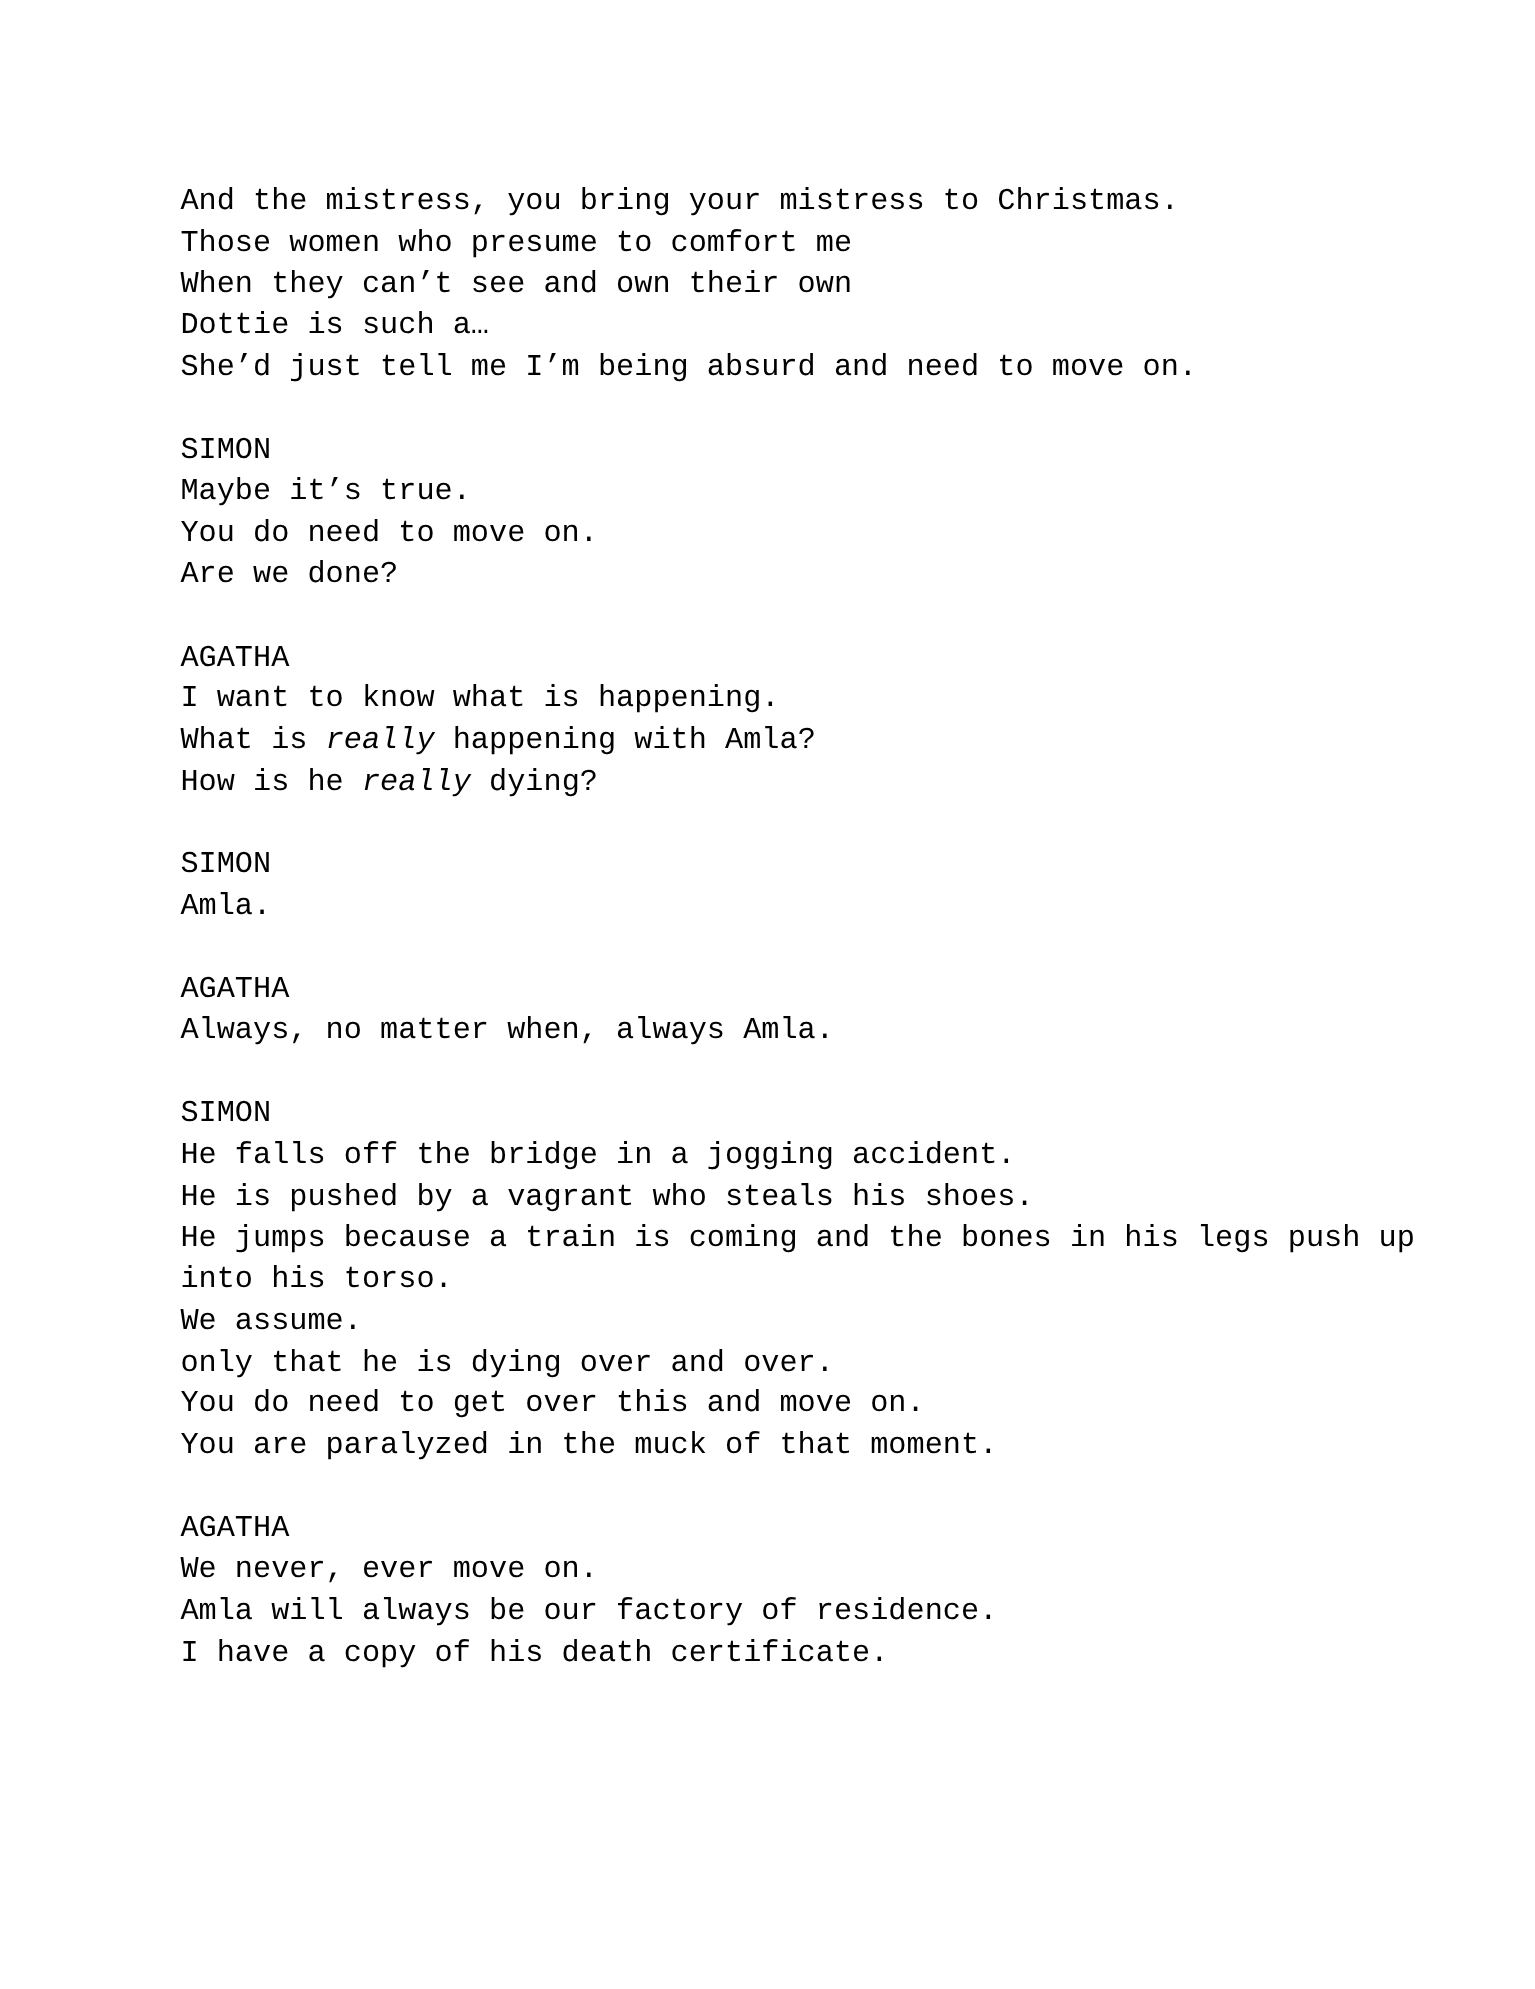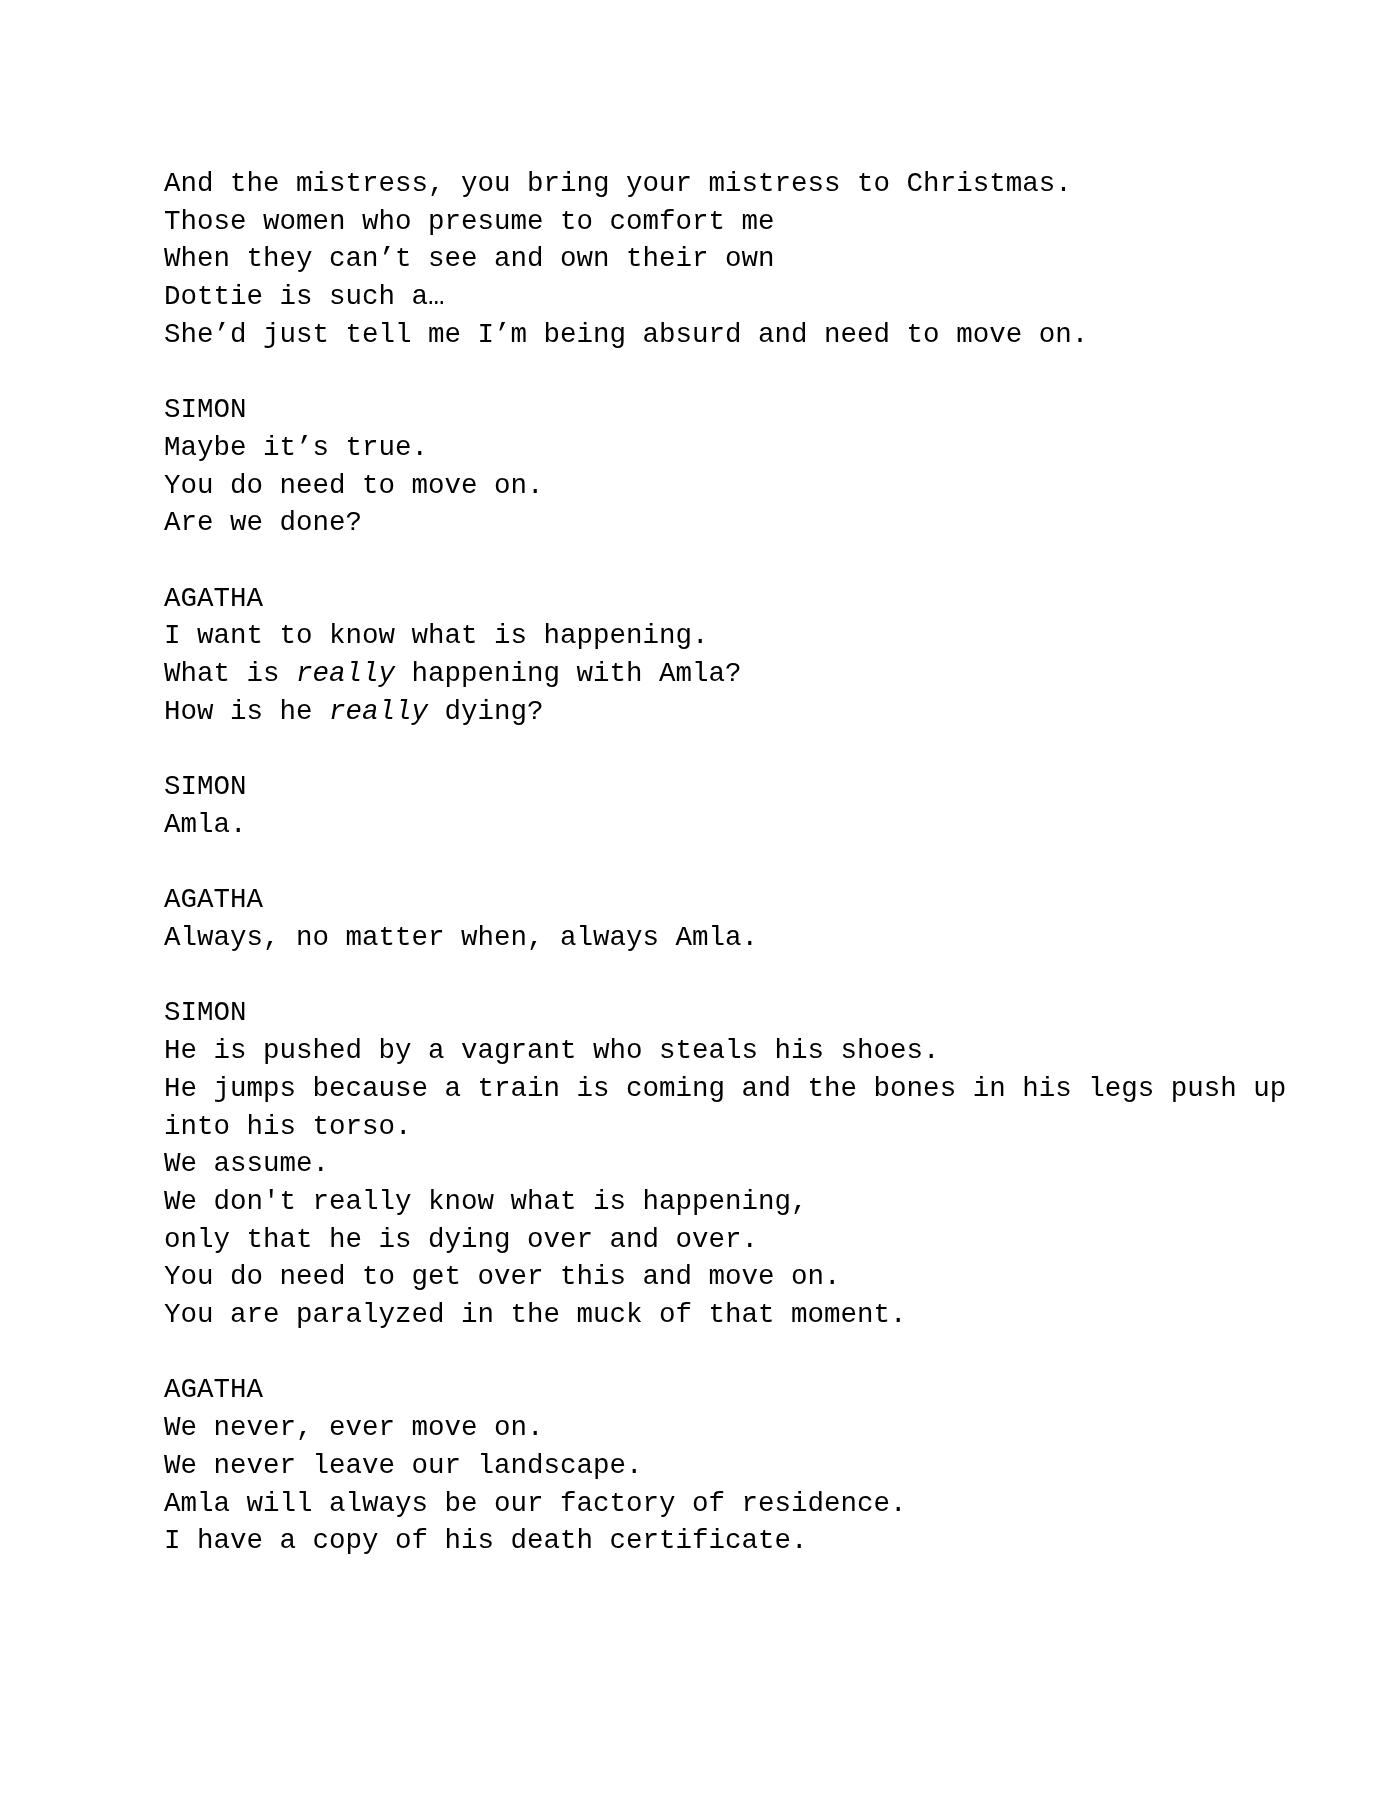--- a/index.html
+++ b/index.html
@@ -71,29 +71,28 @@
       <div class="block">
         <p class="line speaker">SIMON</p>
         <p class="line"><span>Amla.</span></p>
       </div>
       <div class="block">
         <p class="line speaker">AGATHA</p>
         <p class="line"><span>Always, no matter when, always Amla.</span></p>
       </div>
       <div class="block">
         <p class="line speaker">SIMON</p>
+        <p class="line"><span>He falls off the bridge in a jogging accident.</span></p>
         <p class="line"><span>He is pushed by a vagrant who steals his shoes.</span></p>
         <p class="line"><span>He jumps because a train is coming and the bones in his legs push up into his torso.</span></p>
         <p class="line"><span>We assume.</span></p>
-        <p class="line"><span>We don't really know what is happening,</span></p>
         <p class="line"><span>only that he is dying over and over.</span></p>
         <p class="line"><span>You do need to get over this and move on.</span></p>
         <p class="line"><span>You are paralyzed in the muck of that moment.</span></p>
       </div>
       <div class="block">
         <p class="line speaker">AGATHA</p>
         <p class="line"><span>We never, ever move on.</span></p>
-        <p class="line"><span>We never leave our landscape.</span></p>
         <p class="line"><span>Amla will always be our factory of residence.</span></p>
         <p class="line"><span>I have a copy of his death certificate.</span></p>
       </div>
     </div>
 </div>
 
 </body></html>

